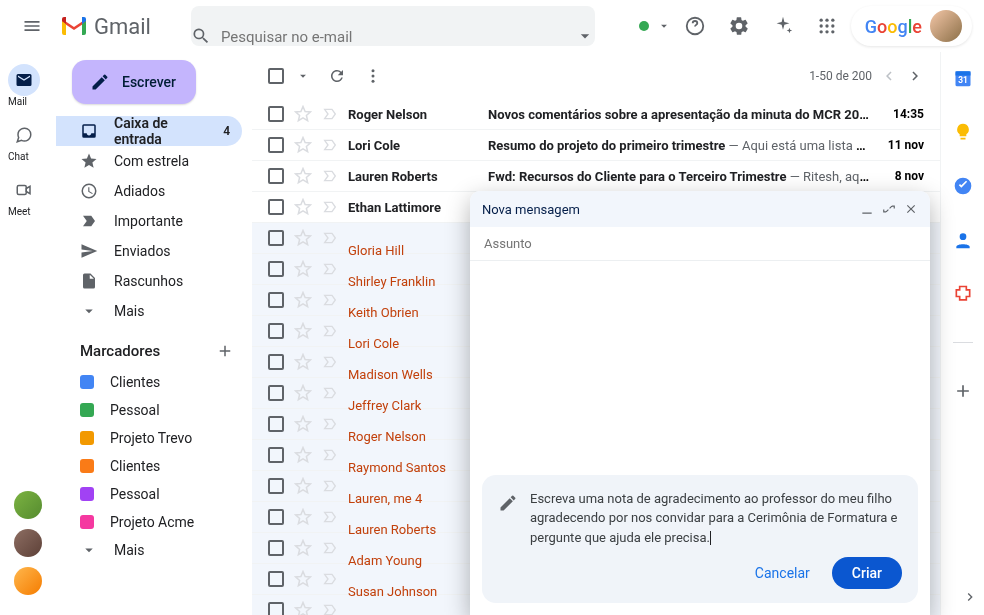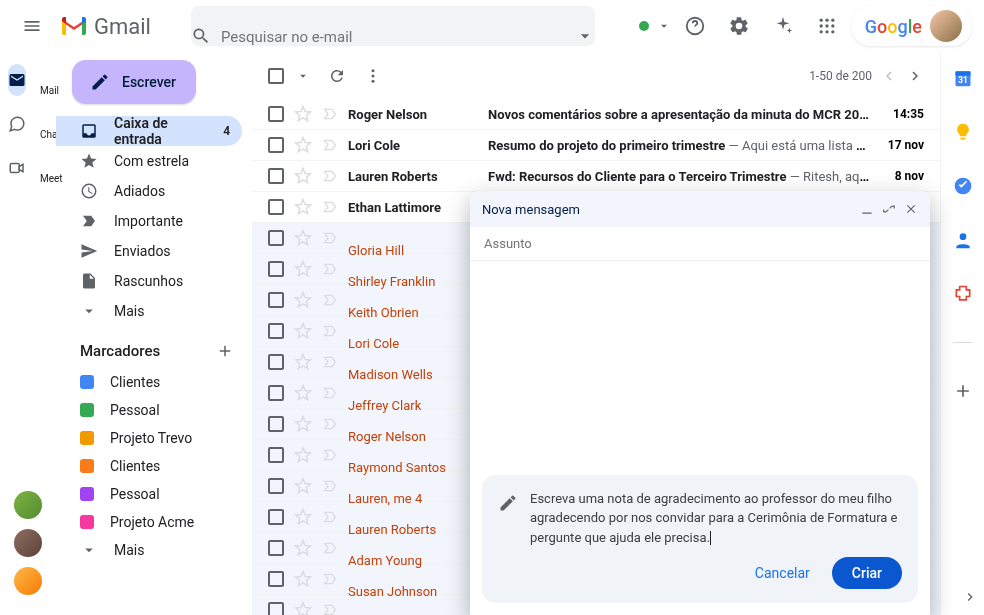--- a/index.html
+++ b/index.html
@@ -12,21 +12,21 @@
 .search input { flex:1; border:none; background:transparent; outline:none; font-size:15px; color:#5f6368; }
 .hdr-right { margin-left:auto; display:flex; align-items:center; gap:4px; }
 .ibtn { width:40px; height:40px; display:flex; align-items:center; justify-content:center; border-radius:50%; cursor:pointer; color:#5f6368; }
 .status-dot { width:10px; height:10px; background:#34a853; border-radius:50%; margin-right:4px; }
 .google-logo { font-size:18px; font-weight:500; }
 .avatar { width:32px; height:32px; border-radius:50%; background:linear-gradient(135deg,#f4c7a8,#8b6f47); }
 .google-box { background:#fff; border-radius:20px; padding:4px 10px 4px 14px; display:flex; align-items:center; gap:8px; box-shadow:0 1px 3px rgba(0,0,0,0.1); }
 
 .main { display:flex; height:563px; }
 .rail { width:56px; display:flex; flex-direction:column; align-items:center; padding-top:8px; gap:4px; }
-.rail-item { width:40px; display:flex; flex-direction:row; align-items:flex-end; gap:14px; cursor:pointer; padding:4px 0; }
+.rail-item { width:40px; display:flex; flex-direction:column; align-items:flex-start; gap:0; cursor:pointer; padding:4px 0; }
 .rail-item.active .rail-ic { background:#d3e3fd; }
 .rail-ic { width:32px; height:32px; border-radius:16px; display:flex; align-items:center; justify-content:center; }
 .rail-txt { font-size:10px; color:#202124; }
 .rail-avatars { margin-top:auto; margin-bottom:20px; display:flex; flex-direction:column; gap:10px; }
 .rail-av { width:28px; height:28px; border-radius:50%; }
 
 .side { width:196px; padding:8px 0; }
 .compose { margin:0 0 12px 16px; height:44px; width:124px; background:#c4b5fd; border-radius:14px; display:flex; align-items:center; padding:0 18px; gap:12px; font-size:14px; font-weight:500; color:#001d35; cursor:pointer; box-shadow:0 1px 2px rgba(0,0,0,0.15); }
 .nav-item { height:30px; display:flex; align-items:center; padding:0 12px 0 24px; gap:16px; font-size:14px; color:#202124; border-radius:0 16px 16px 0; margin-right:10px; cursor:pointer; }
 .nav-item.active { background:#d3e3fd; font-weight:600; }
@@ -333,21 +333,21 @@
               <path d="M12 17.27L18.18 21l-1.64-7.03L22 9.24l-7.19-.61L12 2 9.19 8.63 2 9.24l5.46 4.73L5.82 21z"></path>
             </svg>
           </span>
           <span class="imp">
             <svg width="16" height="16" viewBox="0 0 24 24" fill="none" stroke="#dadce0" stroke-width="2">
               <path d="M4 18.99h11l5-7-5-7H4l5 7z"></path>
             </svg>
           </span>
           <span class="sender">Lori Cole</span>
           <span class="subj"><span class="subj-main">Resumo do projeto do primeiro trimestre</span><span class="snip"> — Aqui está uma lista de todos os…</span></span>
-          <span class="date">17 nov</span>
+          <span class="date">11 nov</span>
         </div>
         <div class="row unread">
           <div class="check"></div>
           <span class="star">
             <svg width="18" height="18" viewBox="0 0 24 24" fill="none" stroke="#dadce0" stroke-width="2">
               <path d="M12 17.27L18.18 21l-1.64-7.03L22 9.24l-7.19-.61L12 2 9.19 8.63 2 9.24l5.46 4.73L5.82 21z"></path>
             </svg>
           </span>
           <span class="imp">
             <svg width="16" height="16" viewBox="0 0 24 24" fill="none" stroke="#dadce0" stroke-width="2">

